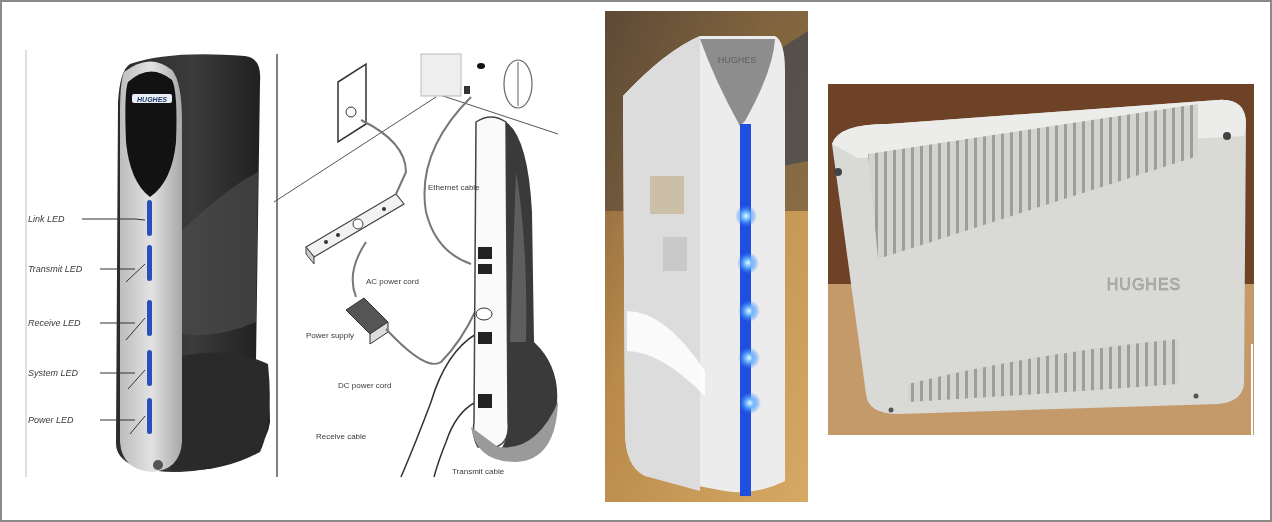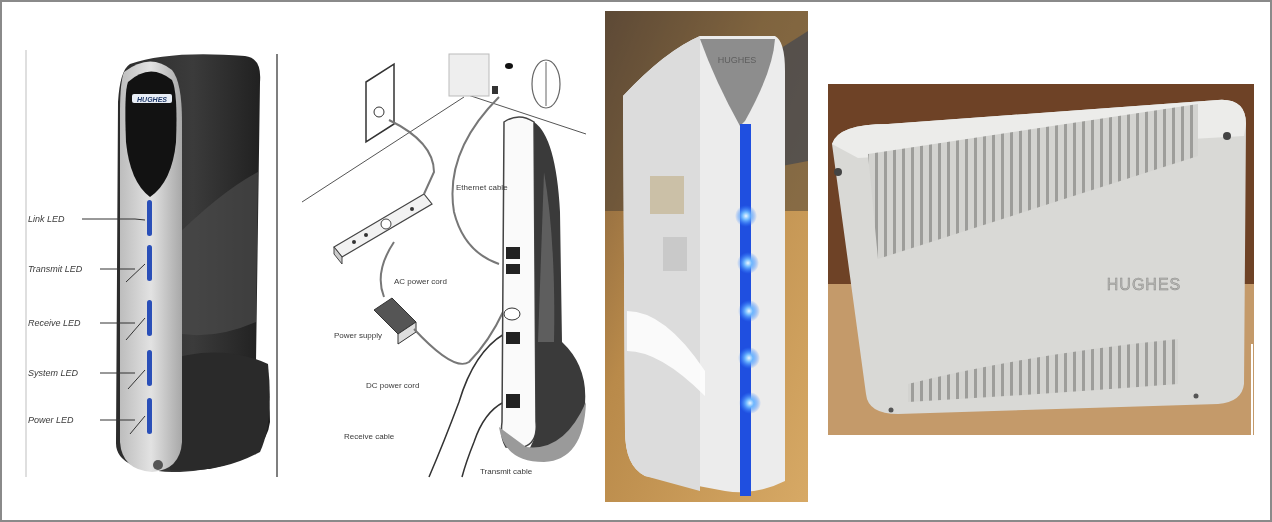--- a/index.html
+++ b/index.html
@@ -3,21 +3,21 @@
   <meta charset="utf-8">
   <style>
     html, body { margin: 0; padding: 0; background: #ffffff; }
     body { width: 1272px; height: 522px; overflow: hidden; font-family: "Liberation Sans", sans-serif; }
     .frame {
       position: absolute; left: 0; top: 0; width: 1268px; height: 518px;
       border: 2px solid #8a8a8a; background: #ffffff;
     }
     .panel { position: absolute; }
     #panel-drawing { left: 18px; top: 40px; width: 260px; height: 440px; font-style: italic; }
-    #panel-install { left: 292px; top: 40px; width: 320px; height: 440px; }
+    #panel-install { left: 264px; top: 40px; width: 320px; height: 440px; }
     #panel-photo-front { left: 603px; top: 9px; width: 203px; height: 491px; }
     #panel-photo-side { left: 826px; top: 82px; width: 426px; height: 351px; }
     svg { display: block; }
     .lbl { font-family: "Liberation Sans", sans-serif; font-size: 9px; fill: #3a3a3a; }
     .lbl-sm { font-family: "Liberation Sans", sans-serif; font-size: 8px; fill: #3a3a3a; }
   </style>
 </head>
 <body>
 
 <div class="frame">

